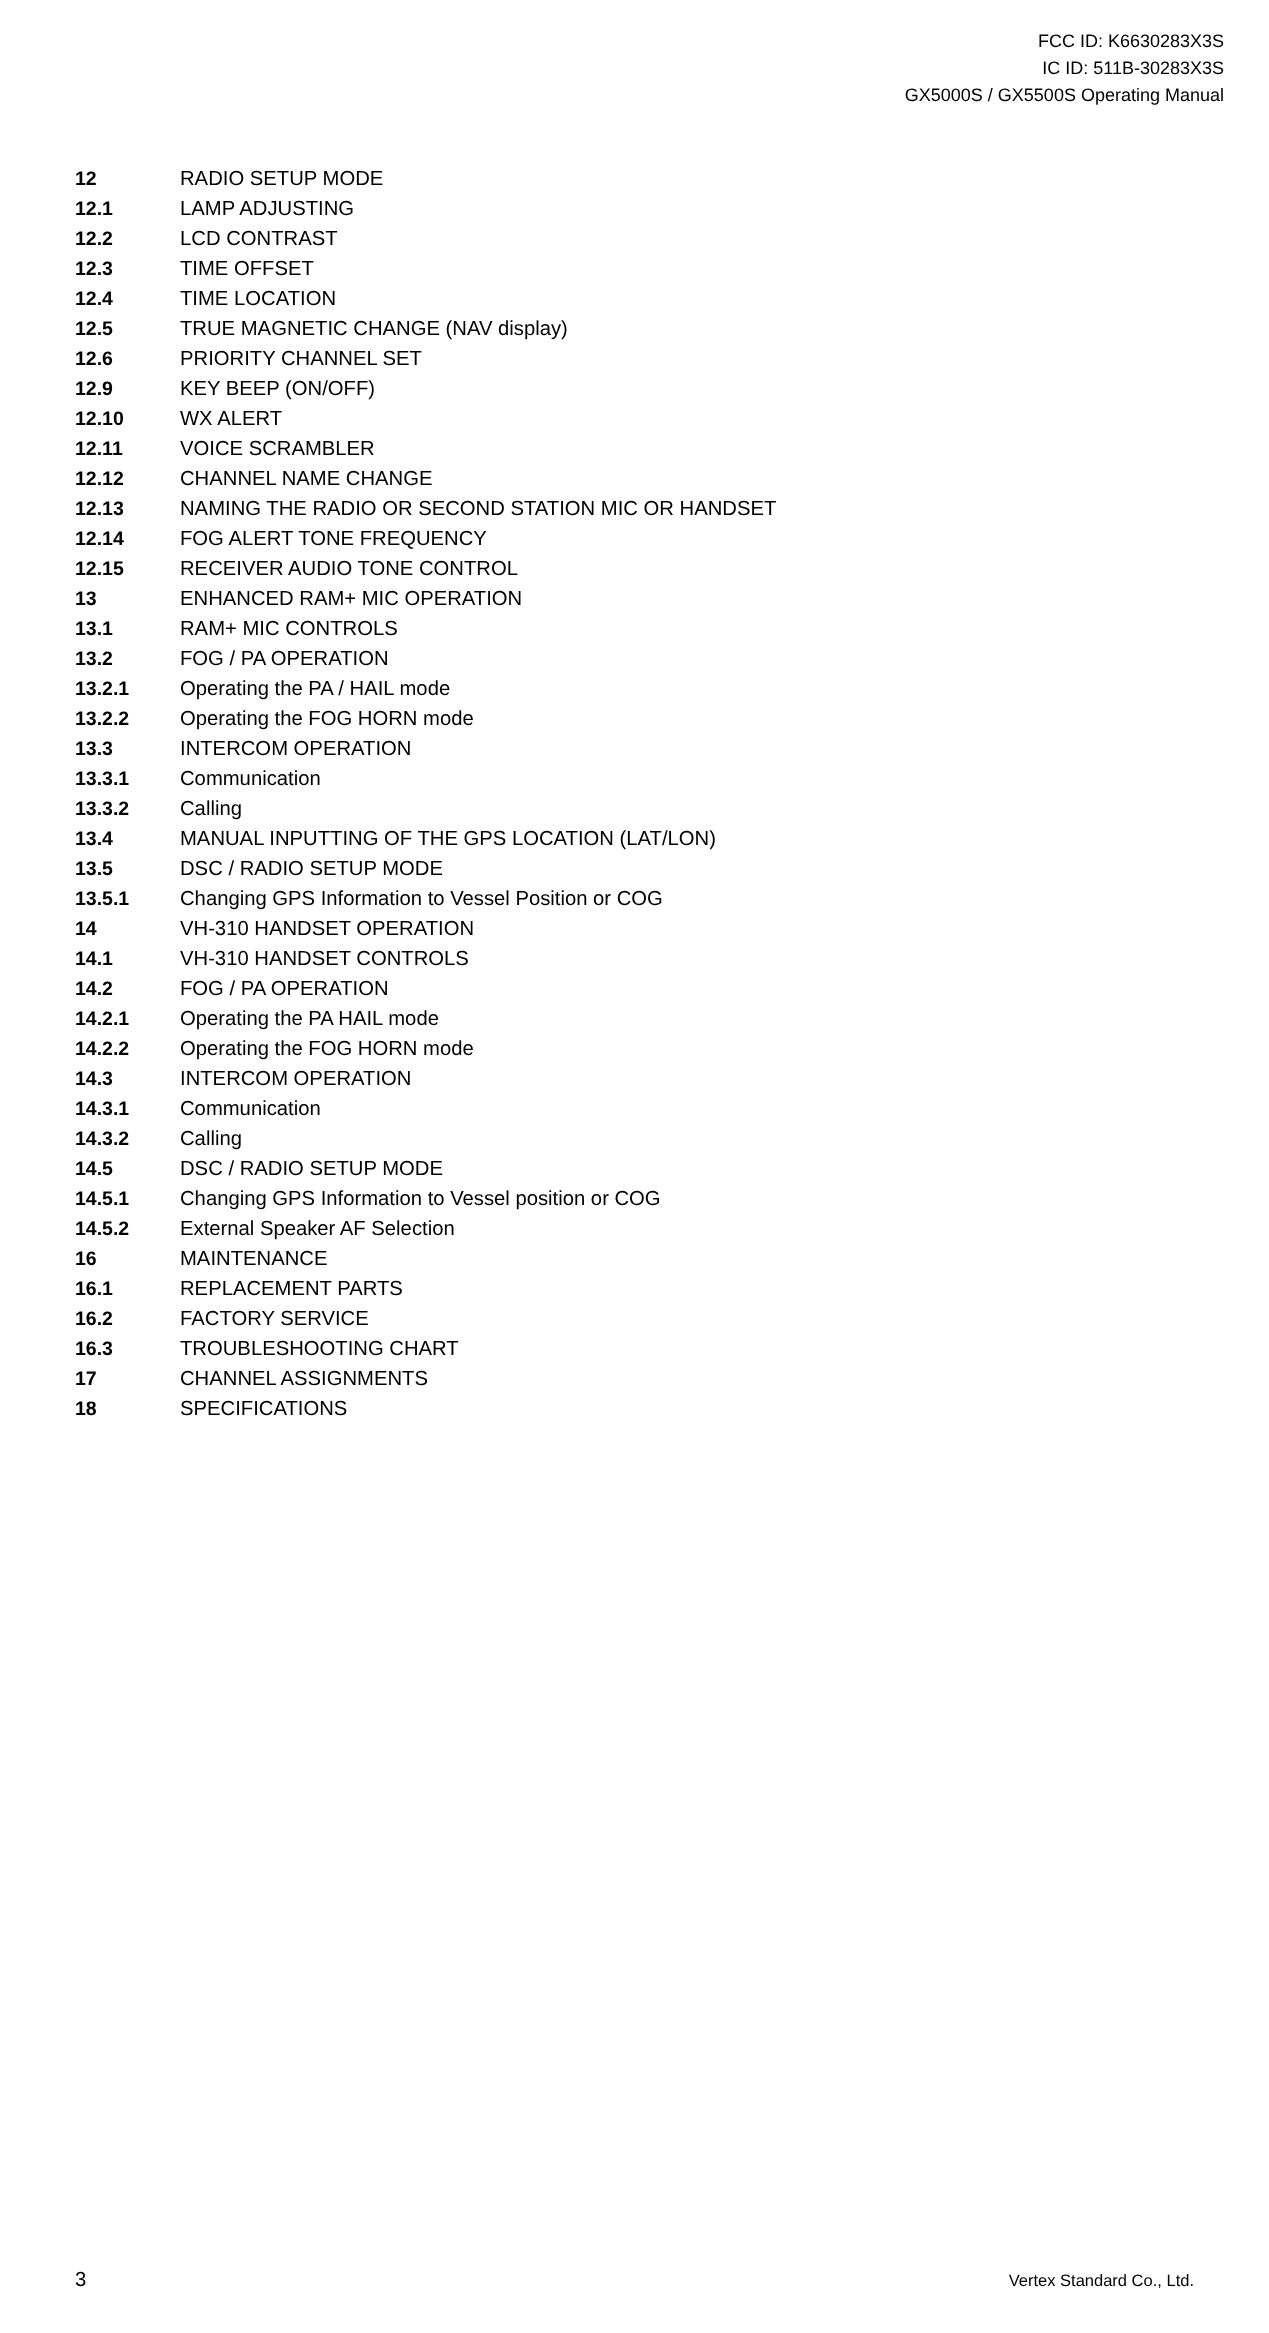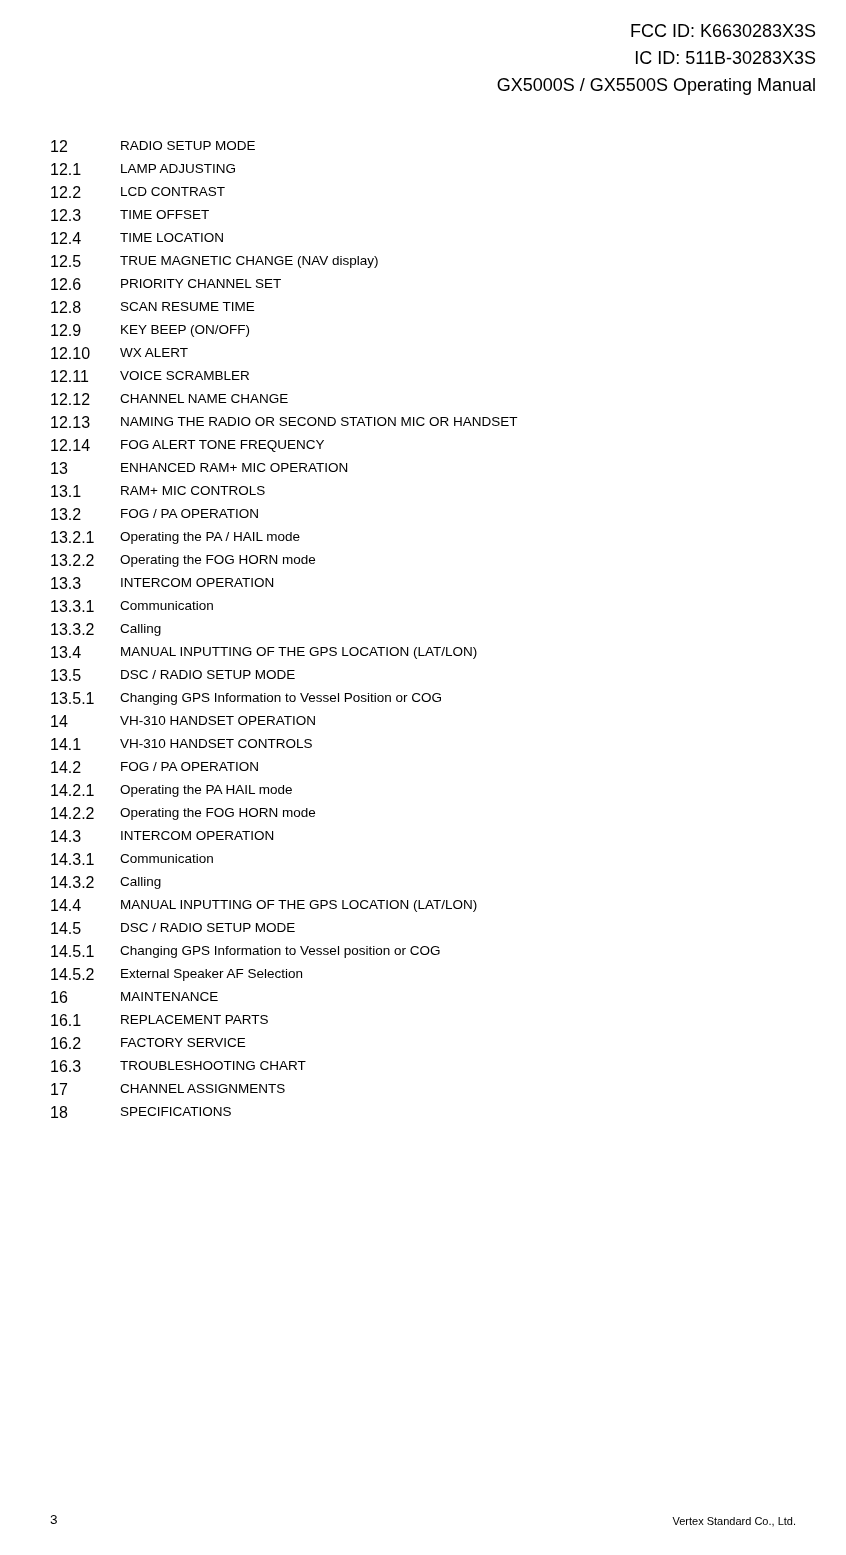--- a/index.html
+++ b/index.html
@@ -14,37 +14,38 @@
       font-family: Arial, Helvetica, sans-serif;
       font-size: 14px;
       color: #000000;
     }
     .header {
       text-align: right;
       padding: 18px 30px 6px 30px;
       line-height: 1.5;
     }
     .header-line {
-      font-size: 18px;
+      font-size: 12px;
     }
     .content {
       padding: 30px 50px 30px 50px;
     }
     .toc-table {
       width: 100%;
       border-collapse: collapse;
     }
     .toc-table tr td {
       padding: 2.5px 0;
       vertical-align: top;
     }
     .toc-table .num-col {
       width: 70px;
       white-space: nowrap;
-      font-size: 16px;
+      font-size: 13px;
+      font-weight: bold;
     }
     .toc-table .label-col {
       font-size: 13.5px;
     }
     .footer-right {
       position: absolute;
       bottom: 28px;
       right: 50px;
       font-size: 11px;
     }
@@ -91,24 +92,20 @@
         </tr>
         <tr>
           <td class="num-col">12.5</td>
           <td class="label-col">TRUE MAGNETIC CHANGE (NAV display)</td>
         </tr>
         <tr>
           <td class="num-col">12.6</td>
           <td class="label-col">PRIORITY CHANNEL SET</td>
         </tr>
         <tr>
-          <td class="num-col">12.8</td>
-          <td class="label-col">SCAN RESUME TIME</td>
-        </tr>
-        <tr>
           <td class="num-col">12.9</td>
           <td class="label-col">KEY BEEP (ON/OFF)</td>
         </tr>
         <tr>
           <td class="num-col">12.10</td>
           <td class="label-col">WX ALERT</td>
         </tr>
         <tr>
           <td class="num-col">12.11</td>
           <td class="label-col">VOICE SCRAMBLER</td>
@@ -119,20 +116,24 @@
         </tr>
         <tr>
           <td class="num-col">12.13</td>
           <td class="label-col">NAMING THE RADIO OR SECOND STATION MIC OR HANDSET</td>
         </tr>
         <tr>
           <td class="num-col">12.14</td>
           <td class="label-col">FOG ALERT TONE FREQUENCY</td>
         </tr>
         <tr>
+          <td class="num-col">12.15</td>
+          <td class="label-col">RECEIVER AUDIO TONE CONTROL</td>
+        </tr>
+        <tr>
           <td class="num-col">13</td>
           <td class="label-col">ENHANCED RAM+ MIC OPERATION</td>
         </tr>
         <tr>
           <td class="num-col">13.1</td>
           <td class="label-col">RAM+ MIC CONTROLS</td>
         </tr>
         <tr>
           <td class="num-col">13.2</td>
           <td class="label-col">FOG / PA OPERATION</td>
@@ -193,24 +194,20 @@
           <td class="num-col">14.3</td>
           <td class="label-col">INTERCOM OPERATION</td>
         </tr>
         <tr>
           <td class="num-col">14.3.1</td>
           <td class="label-col">Communication</td>
         </tr>
         <tr>
           <td class="num-col">14.3.2</td>
           <td class="label-col">Calling</td>
-        </tr>
-        <tr>
-          <td class="num-col">14.4</td>
-          <td class="label-col">MANUAL INPUTTING OF THE GPS LOCATION (LAT/LON)</td>
         </tr>
         <tr>
           <td class="num-col">14.5</td>
           <td class="label-col">DSC / RADIO SETUP MODE</td>
         </tr>
         <tr>
           <td class="num-col">14.5.1</td>
           <td class="label-col">Changing GPS Information to Vessel position or COG</td>
         </tr>
         <tr>

